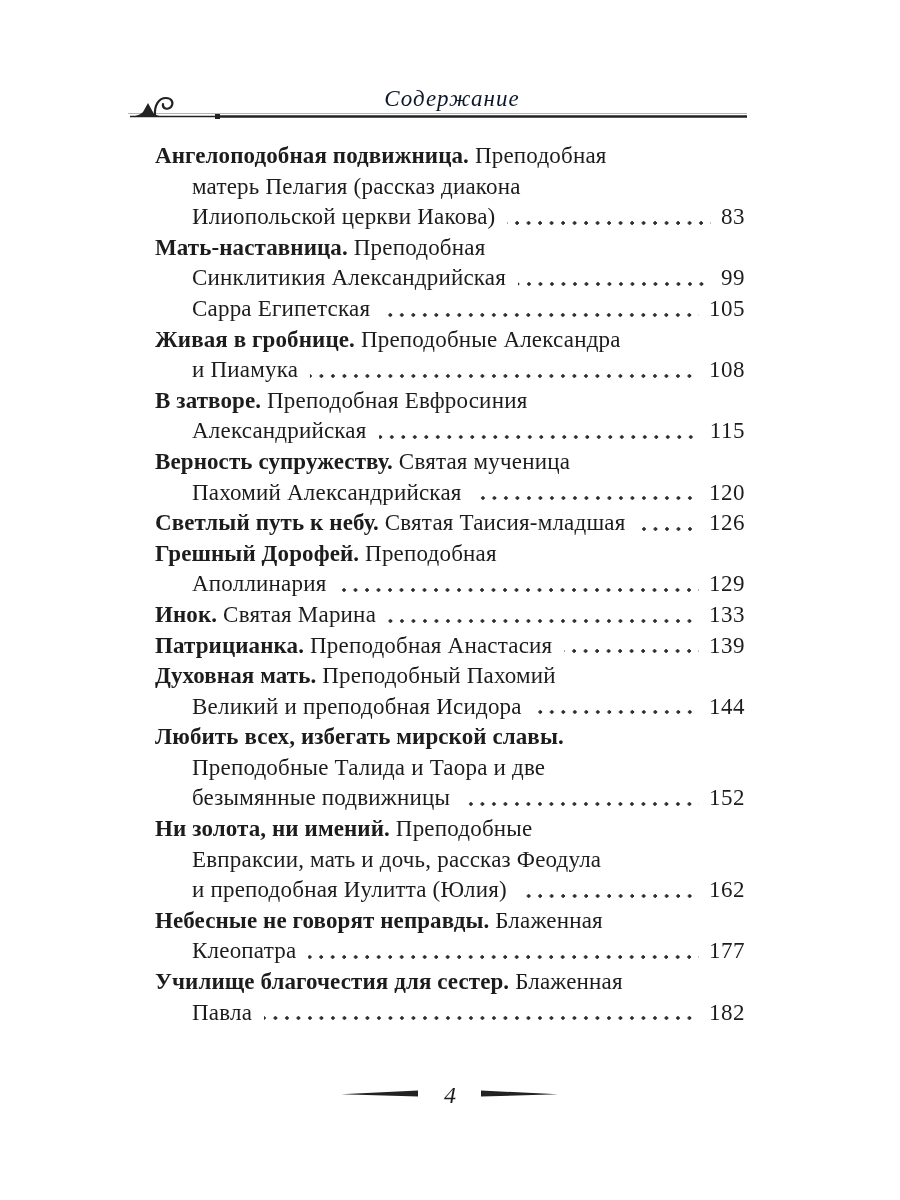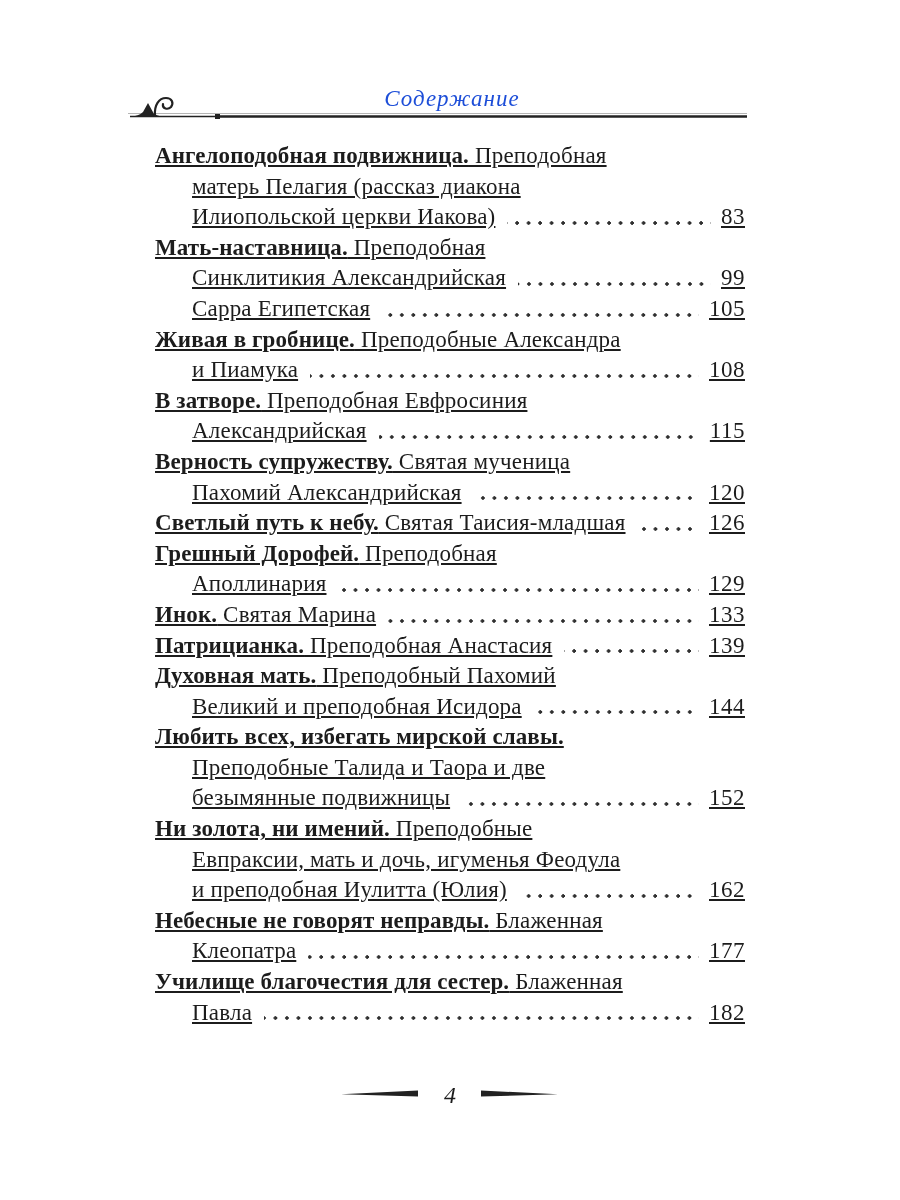--- a/index.html
+++ b/index.html
@@ -22,41 +22,40 @@
   }
   .header-title {
     position: absolute;
     top: 86px;
     left: 142px;
     width: 620px;
     text-align: center;
     font-style: italic;
     font-size: 23px;
     letter-spacing: 1px;
-    color: #1d4ed8;
+    color: #0f172a;
   }
   .header-rule {
     position: absolute;
     top: 92px;
     left: 128px;
     width: 620px;
     height: 30px;
   }
   .toc {
     position: absolute;
     top: 141px;
     left: 155px;
     width: 590px;
     font-size: 23px;
     line-height: 30.6px;
   }
   .toc-line {
     display: flex;
     align-items: center;
-    text-decoration: underline;
   }
   .toc-line .text {
     white-space: nowrap;
     letter-spacing: 0.2px;
   }
   .toc-line .text b {
     font-weight: 700;
     letter-spacing: 0.1px;
   }
   .toc-line.cont {
@@ -236,21 +235,21 @@
           <span class="text">безымянные подвижницы</span>
           <span class="leader"></span>
           <span class="pagenum">152</span>
         </div>
       </div>
       <div class="toc-entry">
         <div class="toc-line">
           <span class="text"><b>Ни золота, ни имений.</b><span> Преподобные</span></span>
         </div>
         <div class="toc-line cont">
-          <span class="text">Евпраксии, мать и дочь, игуменья Феодула</span>
+          <span class="text">Евпраксии, мать и дочь, рассказ Феодула</span>
         </div>
         <div class="toc-line cont">
           <span class="text">и преподобная Иулитта (Юлия)</span>
           <span class="leader"></span>
           <span class="pagenum">162</span>
         </div>
       </div>
       <div class="toc-entry">
         <div class="toc-line">
           <span class="text"><b>Небесные не говорят неправды.</b><span> Блаженная</span></span>

